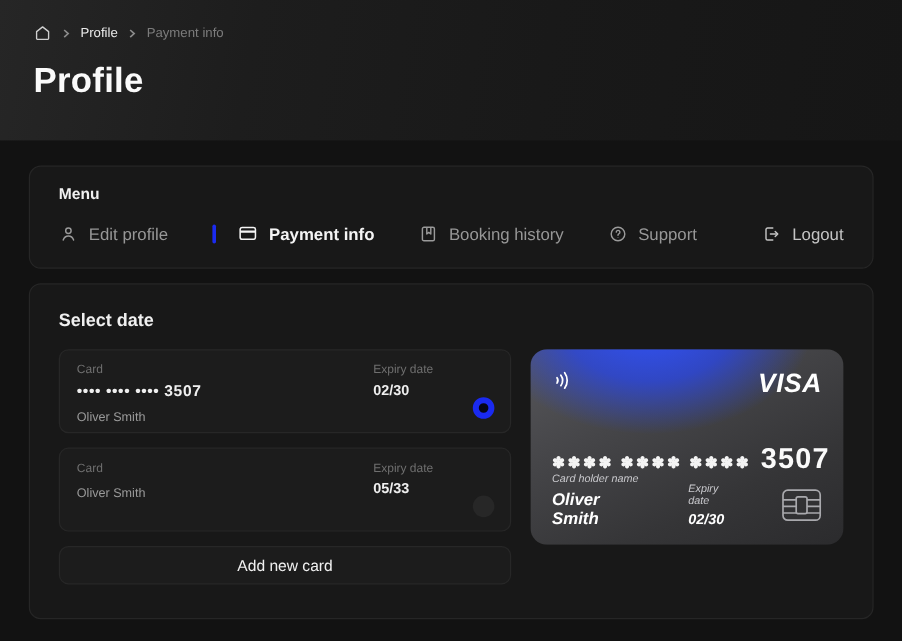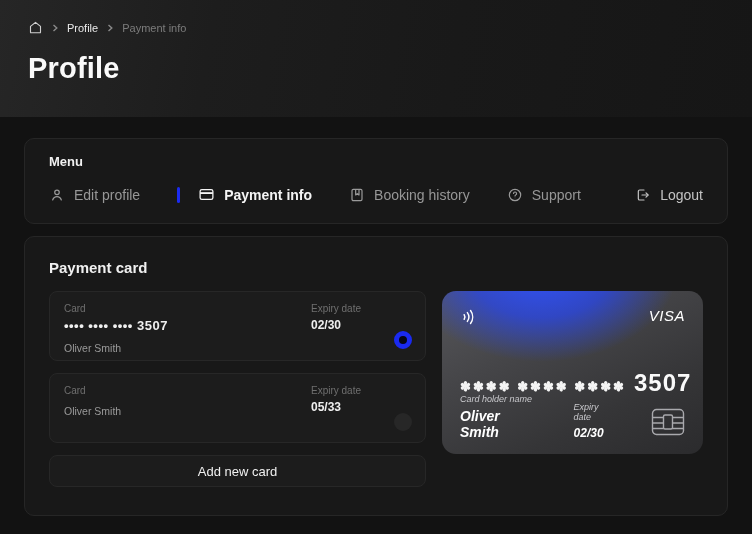--- a/index.html
+++ b/index.html
@@ -89,21 +89,21 @@
     border-radius:14px;
     position:relative;
     overflow:hidden;
     background:
       radial-gradient(190px 130px at 38% -14%, rgba(48,82,250,1) 0%, rgba(40,70,235,.75) 38%, rgba(40,70,235,0) 72%),
       linear-gradient(155deg,#57575b 0%,#454548 35%,#353537 70%,#2b2b2d 100%);
     padding:16px 18px;
     flex:0 0 auto;
   }
   .cc-top { display:flex; justify-content:space-between; align-items:flex-start; }
-  .cc-brand { font-size:15px; font-weight:400; font-style:italic; letter-spacing:.5px; color:#fff; }
+  .cc-brand { font-size:22px; font-weight:700; font-style:italic; letter-spacing:.5px; color:#fff; }
   .cc-number { position:absolute; left:18px; top:78px; display:flex; align-items:baseline; gap:8px; }
   .cc-mask { font-size:13px; font-weight:700; color:#f4f4f4; letter-spacing:2px; }
   .cc-last4 { font-size:24px; font-weight:700; color:#fafafa; letter-spacing:1px; }
   .cc-bottom { position:absolute; left:18px; right:18px; bottom:14px; display:flex; align-items:flex-end; }
   .cc-field { margin-right:34px;font-style:italic; }
   .cc-field-label { font-size:9px; color:#c9c9cd; }
   .cc-field-value { margin-top:4px; font-size:14px; font-weight:700; color:#fff; }
   .cc-field-value.small { font-size:12px; }
   .cc-chip { margin-left:auto; }
 </style>
@@ -189,21 +189,21 @@
               <line x1="19.2" y1="12" x2="10.5" y2="12"></line>
           </svg>
         </span>
         <span class="tab-label">Logout</span>
       </div>
 
     </div>
   </div>
 
   <div class="panel select-panel">
-    <div class="panel-heading" style="font-size:15px;">Payment card</div>
+    <div class="panel-heading" style="font-size:15px;">Select date</div>
 
     <div class="select-content">
       <div class="card-list">
 
         <div class="card-row">
           <div class="row-main">
             <div class="field-label">Card</div>
             <div class="masked-number">•••• •••• •••• 3507</div>
             <div class="holder-name">Oliver Smith</div>
           </div>

